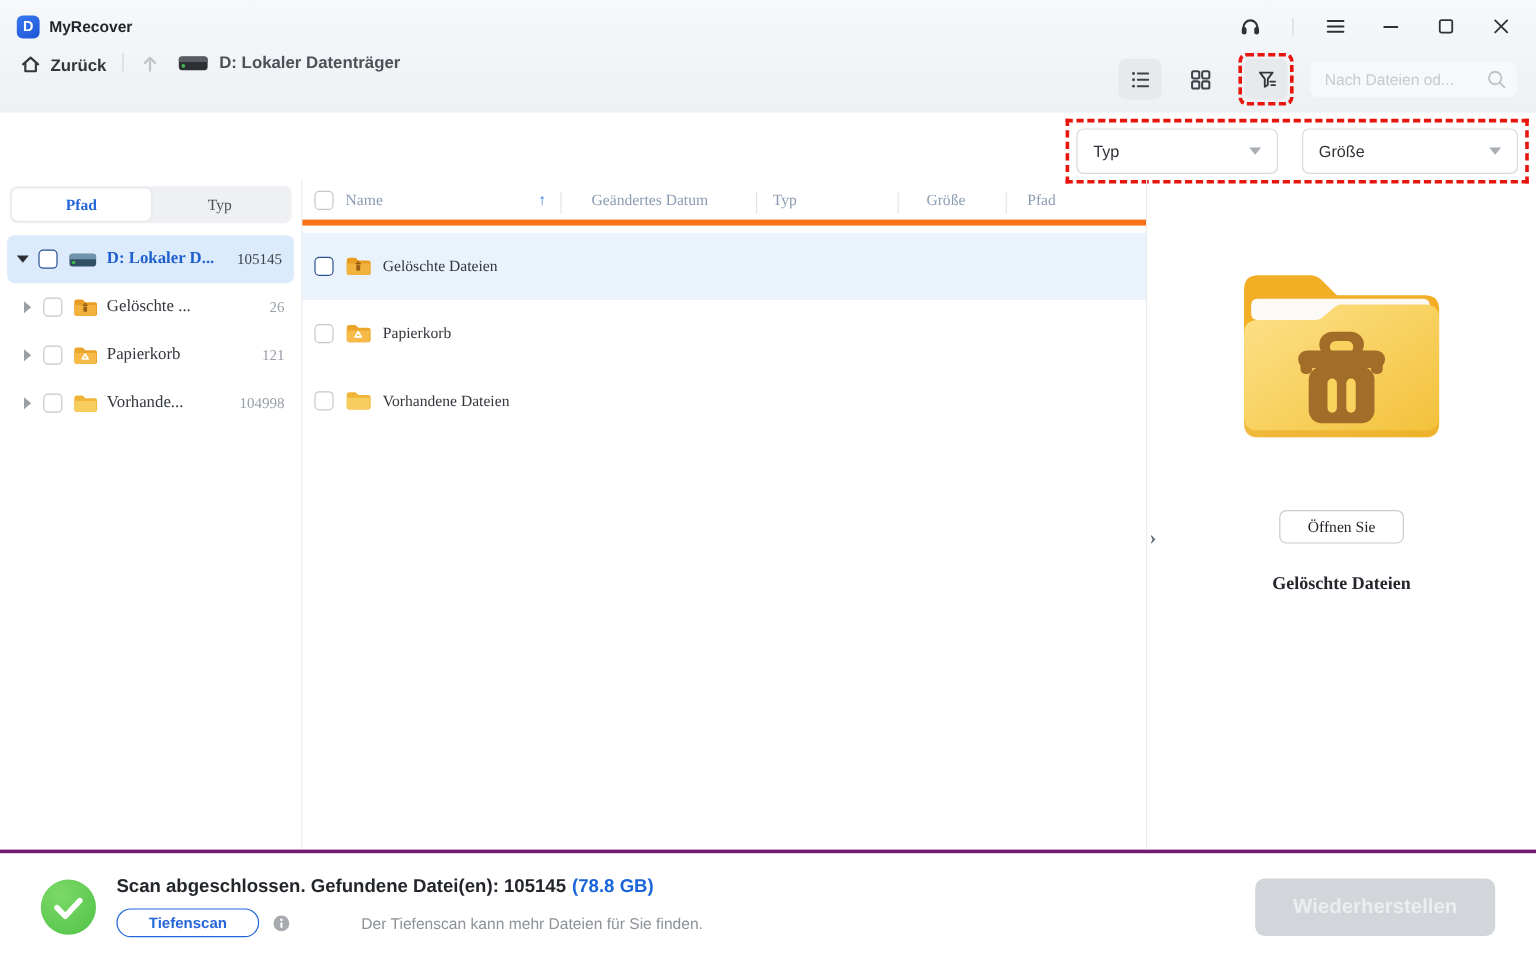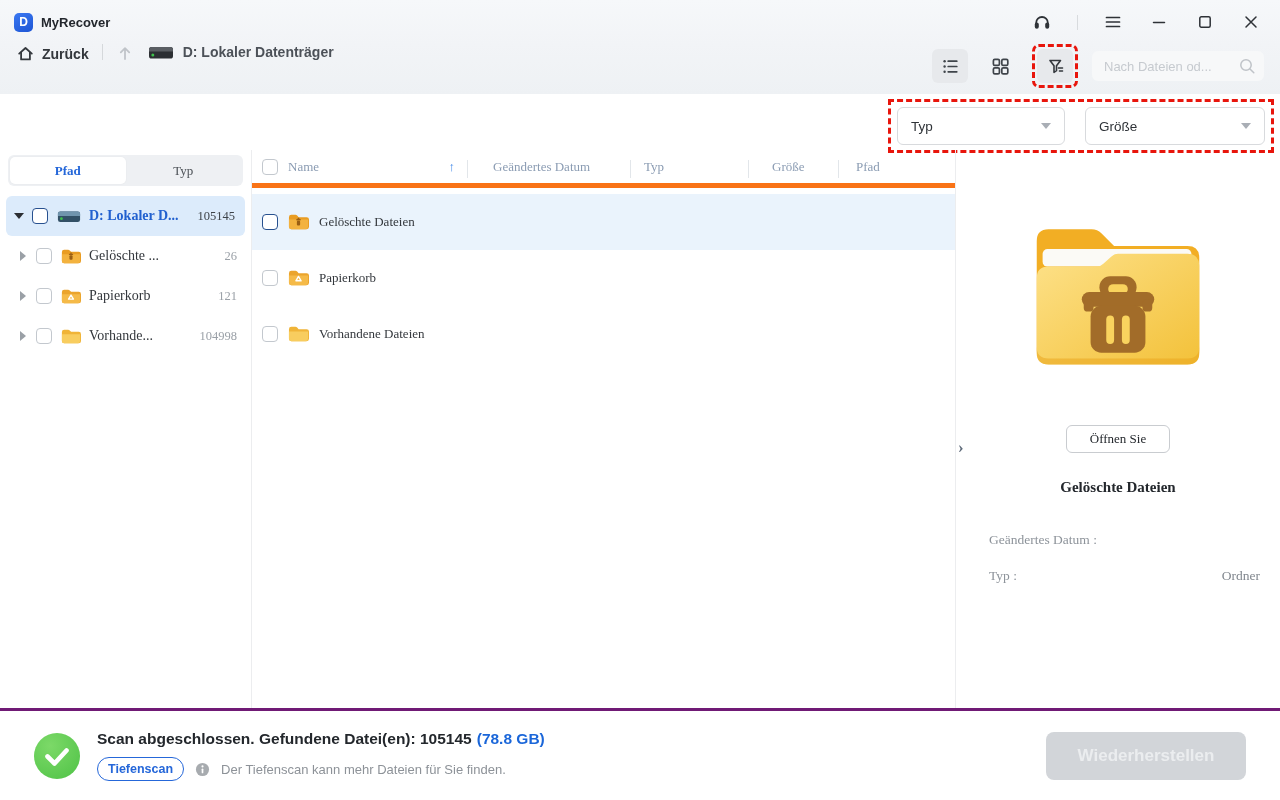--- a/index.html
+++ b/index.html
@@ -102,23 +102,23 @@
 
   
   .statusbar { height:92px; border-top:3px solid #701a75; background:#fff; display:flex; align-items:center;
                padding:0 34px; flex:0 0 auto; }
   .check-circle { width:46px; height:46px; border-radius:50%; background:radial-gradient(circle at 35% 28%,#7cd968,#4fc246);
                   display:flex; align-items:center; justify-content:center; flex:0 0 auto; }
   .status-text { margin-left:17px; }
   .status-line1 { font-size:15.5px; font-weight:bold; color:#23272c; }
   .status-size { color:#1a66d9; margin-left:5px; }
   .status-line2 { margin-top:9px; display:flex; align-items:center; gap:11px; }
-  .deepscan-btn { height:24px; padding:0 10px; background:#fff; border:1.5px solid #2567d9; border-radius:12px;
+  .deepscan-btn { height:24px; padding:0 26px; background:#fff; border:1.5px solid #2567d9; border-radius:12px;
                   color:#2567d9; font-weight:bold; font-size:12.5px; font-family:inherit; }
-  .hint-text { font-size:13px; color:#8d9298; }
+  .hint-text { font-size:13px; color:#8d9298;margin-left:48px; }
   .recover-btn { margin-left:auto; width:200px; height:48px; border:none; border-radius:8px; background:#d2d5d9;
                  color:#ebedef; font-size:17px; font-weight:bold; font-family:inherit; }
 </style>
 </head>
 <body>
 
 <div class="window">
 
   <div class="titlebar">
     <div class="logo">D</div>
@@ -381,30 +381,20 @@
         <rect x="85" y="76" width="20" height="10" rx="5" fill="#f9d35e"></rect>
         <rect x="58" y="84" width="74" height="15" rx="7.5" fill="#a26c29"></rect>
         <rect x="60" y="92" width="10" height="12" rx="4" fill="#a26c29"></rect>
         <rect x="120" y="92" width="10" height="12" rx="4" fill="#a26c29"></rect>
         <rect x="67" y="98" width="56" height="48" rx="11" fill="#a26c29"></rect>
         <rect x="83" y="108" width="8" height="29" rx="4" fill="#f9d35e"></rect>
         <rect x="99" y="108" width="8" height="29" rx="4" fill="#f9d35e"></rect>
       </svg>
       <button class="open-btn">Öffnen Sie</button>
       <div class="detail-title">Gelöschte Dateien</div>
-      <div class="detail-fields">
-        <div class="field-row">
-          <span class="field-label">Geändertes Datum :</span>
-          <span class="field-value"></span>
-        </div>
-        <div class="field-row">
-          <span class="field-label">Typ :</span>
-          <span class="field-value">Ordner</span>
-        </div>
-      </div>
     </div>
 
   </div>
 
   <div class="statusbar">
     <div class="check-circle">
       <svg width="46" height="46" viewBox="0 0 46 46">
         <path d="M13.5 23.5 L20.5 30.5 L32.5 17.5" fill="none" stroke="#fff" stroke-width="4.6" stroke-linecap="round" stroke-linejoin="round"></path>
       </svg>
     </div>

